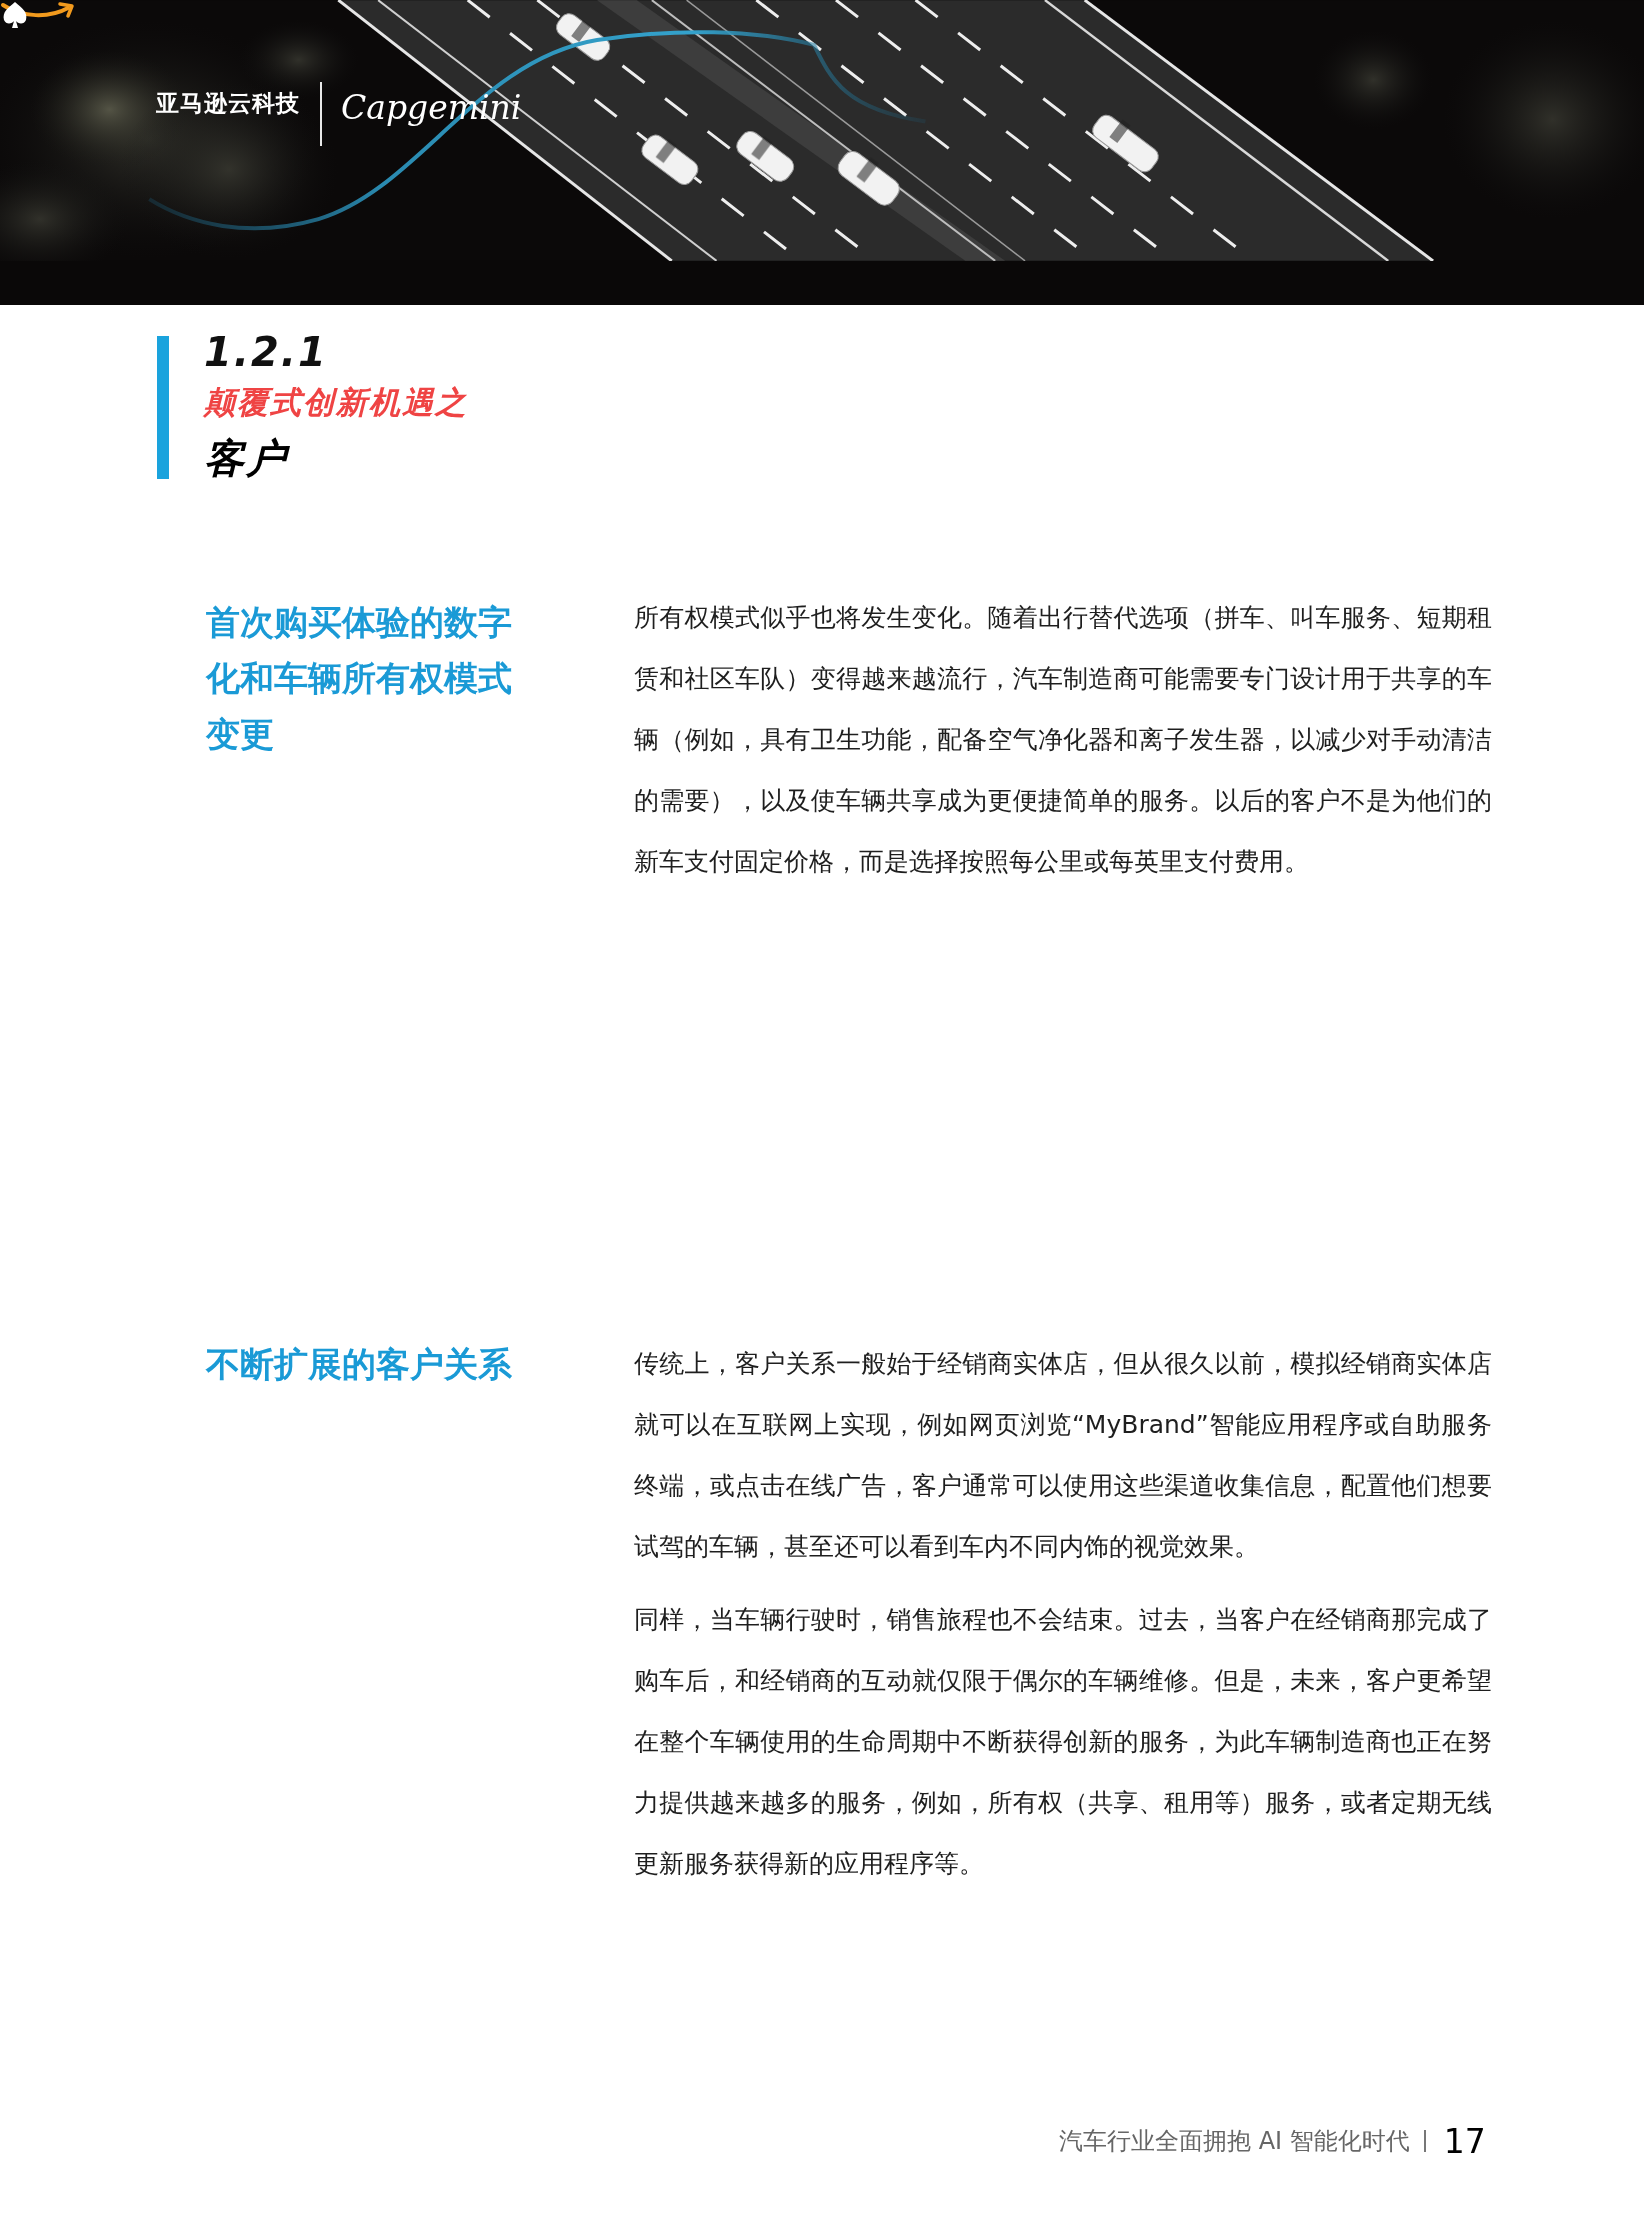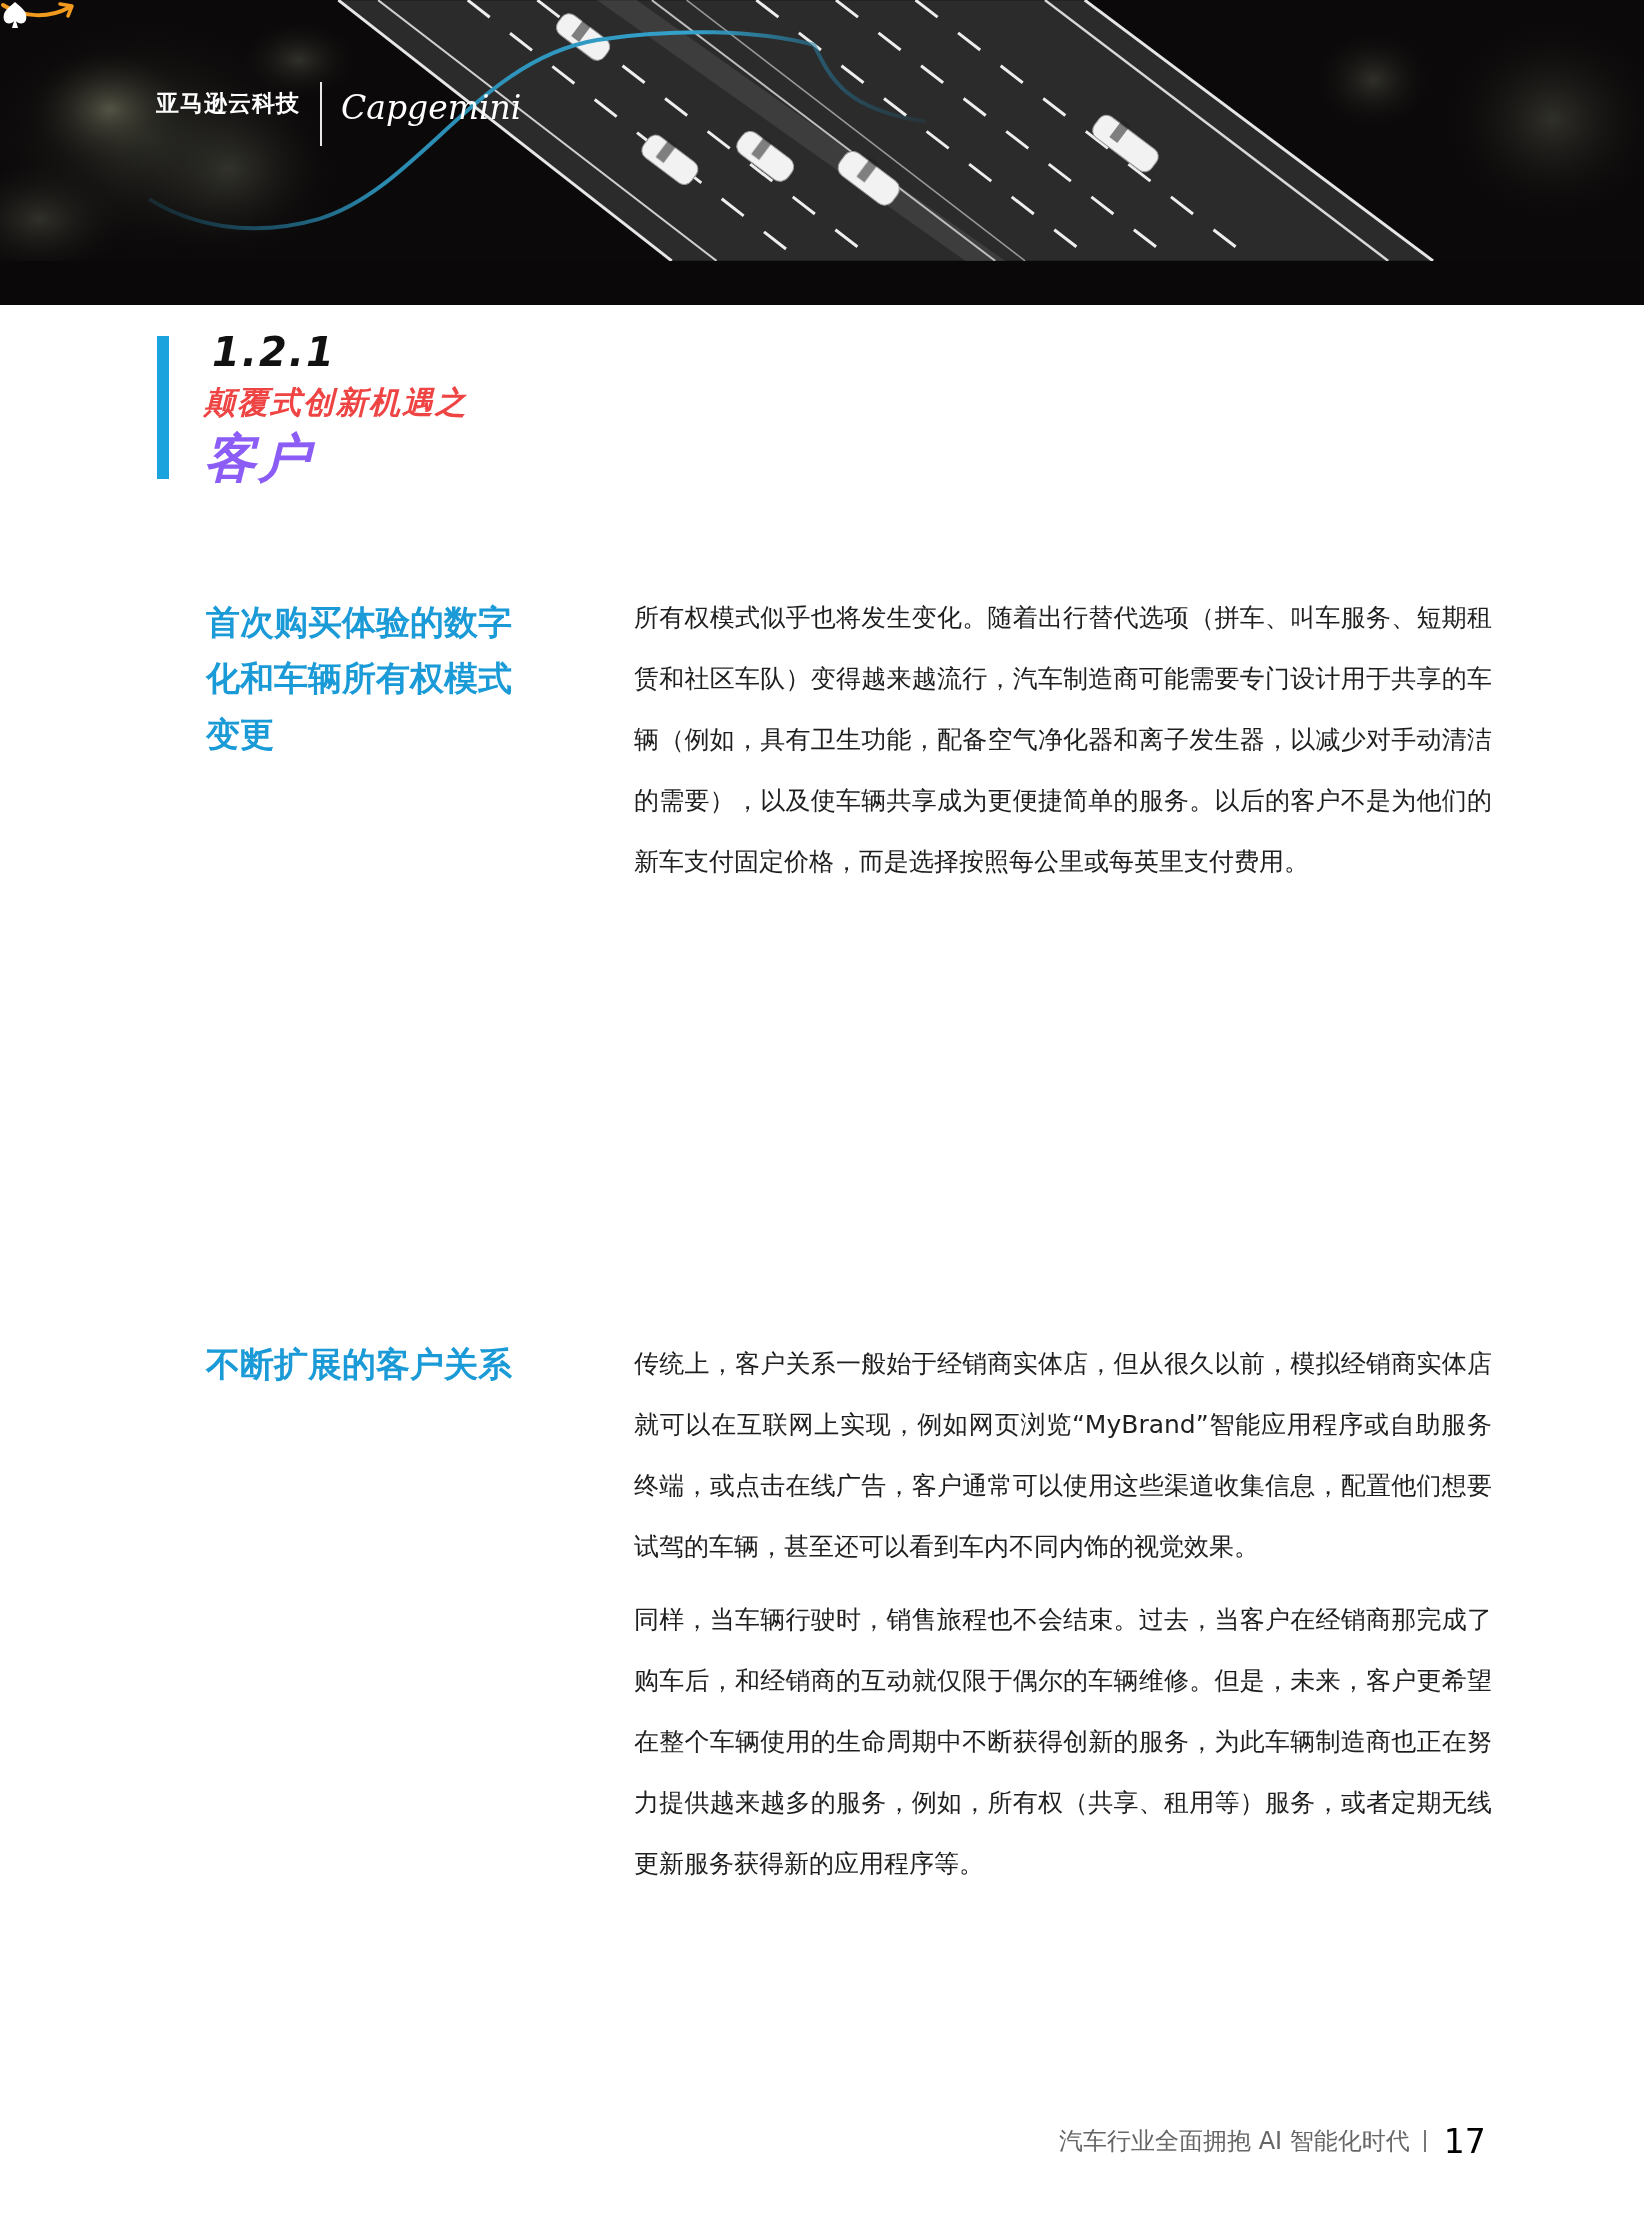--- a/index.html
+++ b/index.html
@@ -8,23 +8,23 @@
   .hero { position:absolute; left:0; top:0; width:1645px; height:305px; background:#0a0808; overflow:hidden; }
   .hero svg { position:absolute; left:0; top:0; }
   .logo-aws { position:absolute; left:156px; top:88px; color:#fff; font-size:23px; font-weight:bold; letter-spacing:1px; white-space:nowrap; }
   .logo-smile { position:absolute; left:155px; top:115px; }
   .logo-divider { position:absolute; left:320px; top:82px; width:2px; height:64px; background:#e8e8e8; }
   .logo-cap { position:absolute; left:341px; top:88px; color:#fff; font-family:"DejaVu Serif", "Liberation Serif", serif; font-style:italic; font-size:33px; white-space:nowrap; }
   .logo-spade { position:absolute; left:491px; top:100px; }
 
   .title-bar { position:absolute; left:157px; top:336px; width:12px; height:143px; background:#1aa3dd; }
   .title-block { position:absolute; left:204px; top:330px; }
-  .title-num { font-size:40px; font-weight:bold; font-style:italic; color:#111; line-height:44px; letter-spacing:2px;margin-left:8px; }
+  .title-num { font-size:40px; font-weight:bold; font-style:italic; color:#111; line-height:44px; letter-spacing:2px; }
   .title-main { font-size:31px; font-weight:bold; font-style:italic; color:#ef4444; line-height:56px; letter-spacing:2px; }
-  .title-sub { font-size:52px; font-weight:bold; font-style:italic; color:#8b5cf6; line-height:56px; letter-spacing:2px; }
+  .title-sub { font-size:40px; font-weight:bold; font-style:italic; color:#000000; line-height:56px; letter-spacing:2px; }
 
   .side-head { position:absolute; left:206px; width:338px; font-size:34px; font-weight:bold; color:#1a9ad6; line-height:56px; }
   .body-col { position:absolute; left:634px; width:858px; }
   .para { font-size:25px; line-height:61px; color:#1e1e1e; margin:0 0 12px 0; text-align:justify; }
 
   .footer { position:absolute; left:1059px; top:2119px; height:44px; white-space:nowrap; display:flex; align-items:center; }
   .footer-text { font-size:24px; color:#666; }
   .footer-sep { display:inline-block; width:2px; height:22px; background:#777; margin:0 18px 0 14px; }
   .footer-page { font-size:33px; color:#000000; }
 </style>

